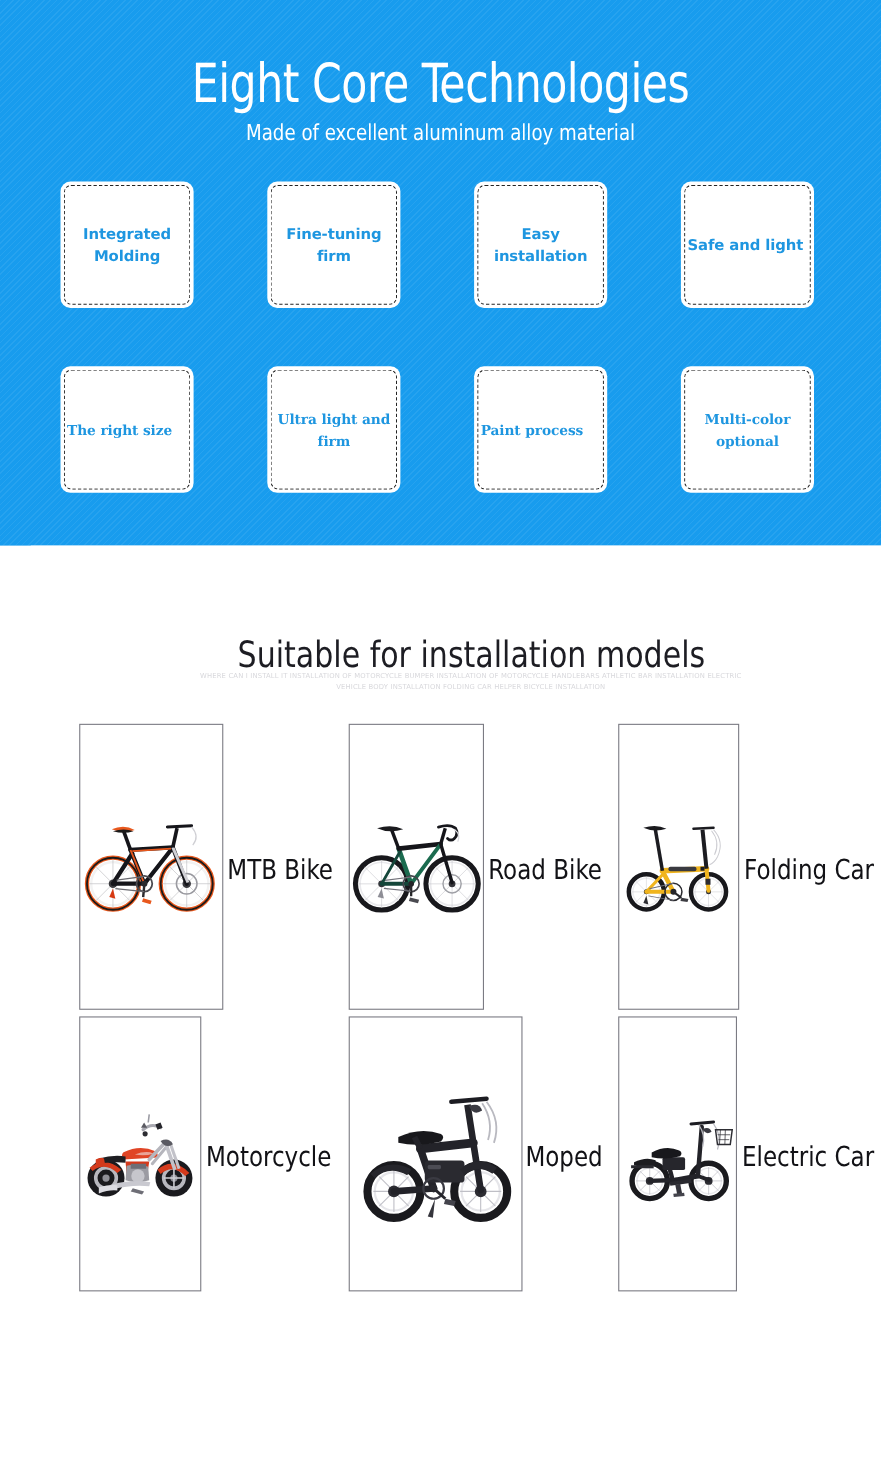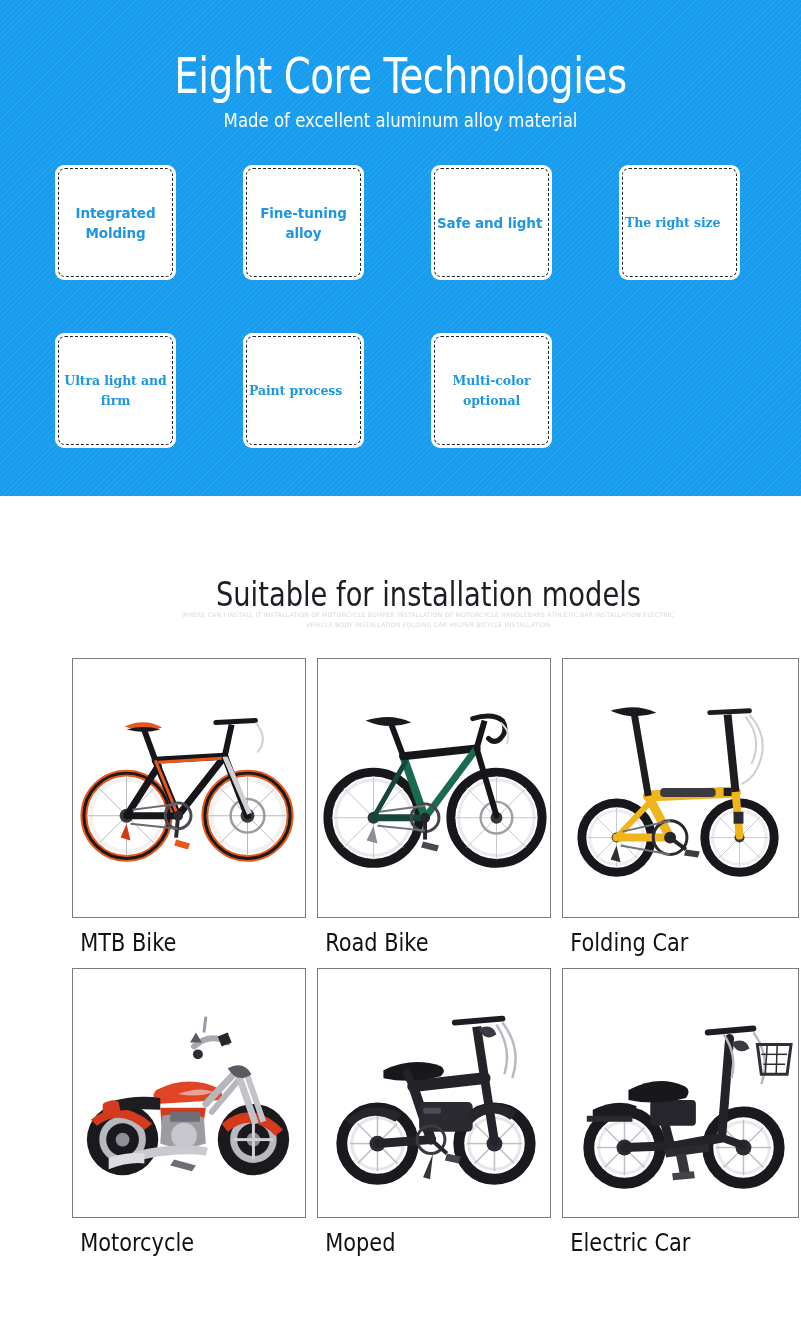--- a/index.html
+++ b/index.html
@@ -101,21 +101,21 @@
   }
 
   .grid{
     position:absolute;left:44px;top:162px;
     width:732px;
     display:grid;
     grid-template-columns:234px 234px 237px;
     column-gap:11px;
     row-gap:6px;
   }
-  .card{display:flex;flex-direction:column;}
+  .card{display:flex;flex-direction:row;align-items:center;}
   .card-frame{
     width:100%;height:260px;
     border:1px solid #7b7b83;
     background:#ffffff;
     box-sizing:border-box;
     display:flex;align-items:center;justify-content:center;
     overflow:hidden;
   }
   .card-frame svg{display:block;width:100%;height:100%;}
   .card-label{
@@ -136,21 +136,24 @@
   <section class="hero">
     <h1 class="hero-title">Eight Core Technologies</h1>
     <p class="hero-sub">Made of excellent aluminum alloy material</p>
 
     <div class="features">
 
       <div class="feature-box">
         <span class="feature-label">Integrated Molding</span>
       </div>
       <div class="feature-box">
-        <span class="feature-label">Fine-tuning alloy</span>
+        <span class="feature-label">Fine-tuning firm</span>
+      </div>
+      <div class="feature-box">
+        <span class="feature-label">Easy installation</span>
       </div>
       <div class="feature-box">
         <span class="feature-label">Safe and light</span>
       </div>
 
       <div class="feature-box serif">
         <span class="feature-label">The right size</span>
       </div>
       <div class="feature-box serif">
         <span class="feature-label">Ultra light and firm</span>

